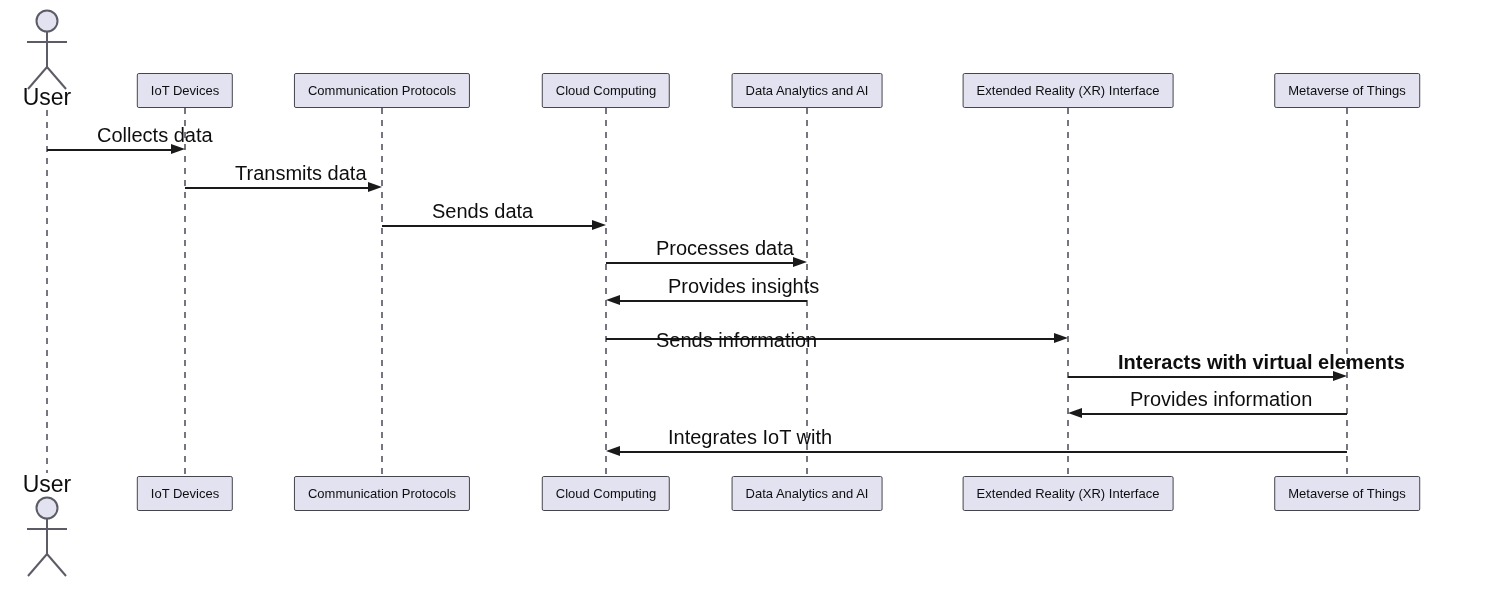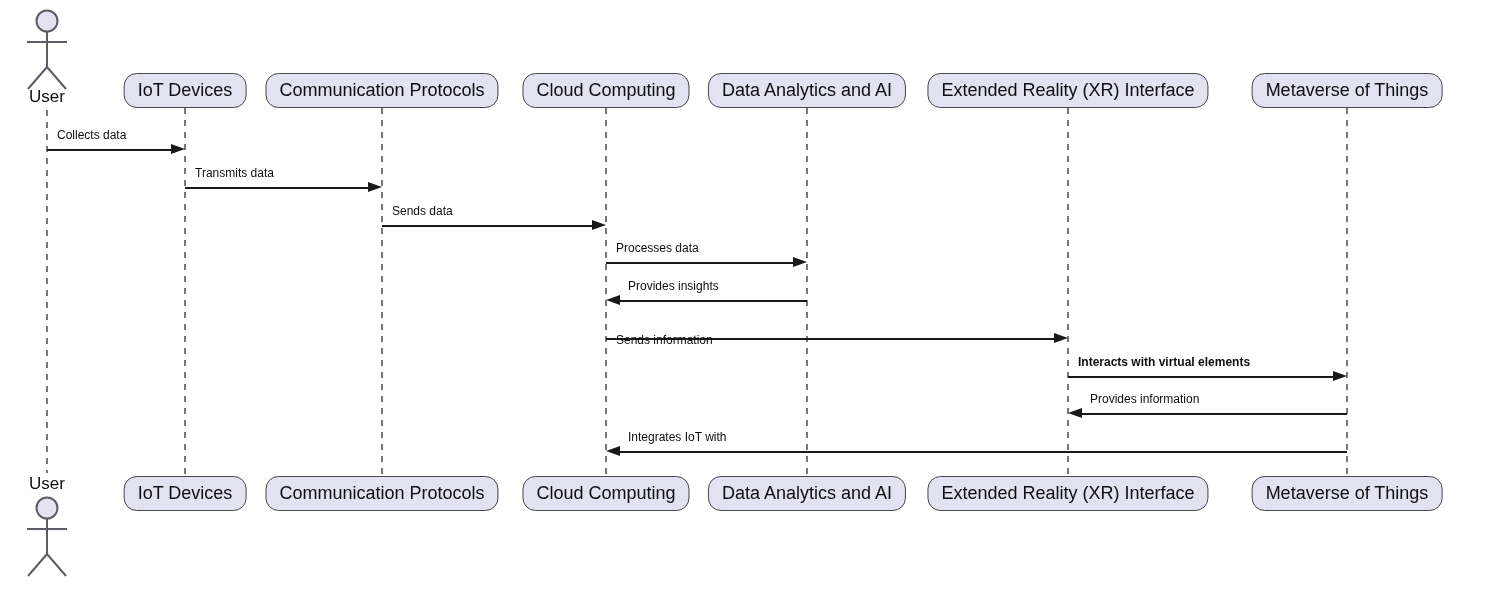--- a/index.html
+++ b/index.html
@@ -15,51 +15,52 @@
   .lifeline {
     position: absolute;
     width: 2px;
     background: repeating-linear-gradient(to bottom, var(--lifeline, #767680) 0 6px, transparent 6px 12px);
   }
   .pbox {
     position: absolute;
     height: 35px;
     background: var(--pfill, #E2E2F0);
     border: 1.6px solid var(--pborder, #45454e);
-    border-radius: 13px;
+    border-radius: 2px;
     display: flex;
     align-items: center;
     justify-content: center;
-    font-size: 18px;
+    font-size: 13px;
     color: var(--txt, #0e0e10);
     box-sizing: border-box;
     padding: 0 13px;
     white-space: nowrap;
     transform: translateX(-50%);
   }
   .msg-group { position: absolute; left: 0; top: 0; width: 0; height: 0; }
   .msg-line { position: absolute; height: 2px; background: var(--arrow, #1a1a1a); }
   .arrowhead {
     position: absolute;
     width: 0; height: 0;
     border-top: 5.5px solid transparent;
     border-bottom: 5.5px solid transparent;
   }
   .arrowhead.dir-right { border-left: 14px solid var(--arrow, #1a1a1a); }
   .arrowhead.dir-left  { border-right: 14px solid var(--arrow, #1a1a1a); }
   .msg-label {
     position: absolute;
-    font-size: 12px;
+    font-size: 20px;
     color: var(--txt, #0e0e10);
     white-space: nowrap;
     line-height: 20px;
+    margin-left: 40px;
   }
   .actor-label {
     position: absolute;
-    font-size: 17px;
+    font-size: 23px;
     color: var(--txt, #0e0e10);
     transform: translateX(-50%);
     white-space: nowrap;
     line-height: 20px;
   }
   .actor-svg { position: absolute; }
 </style>
 </head>
 <body>
 

